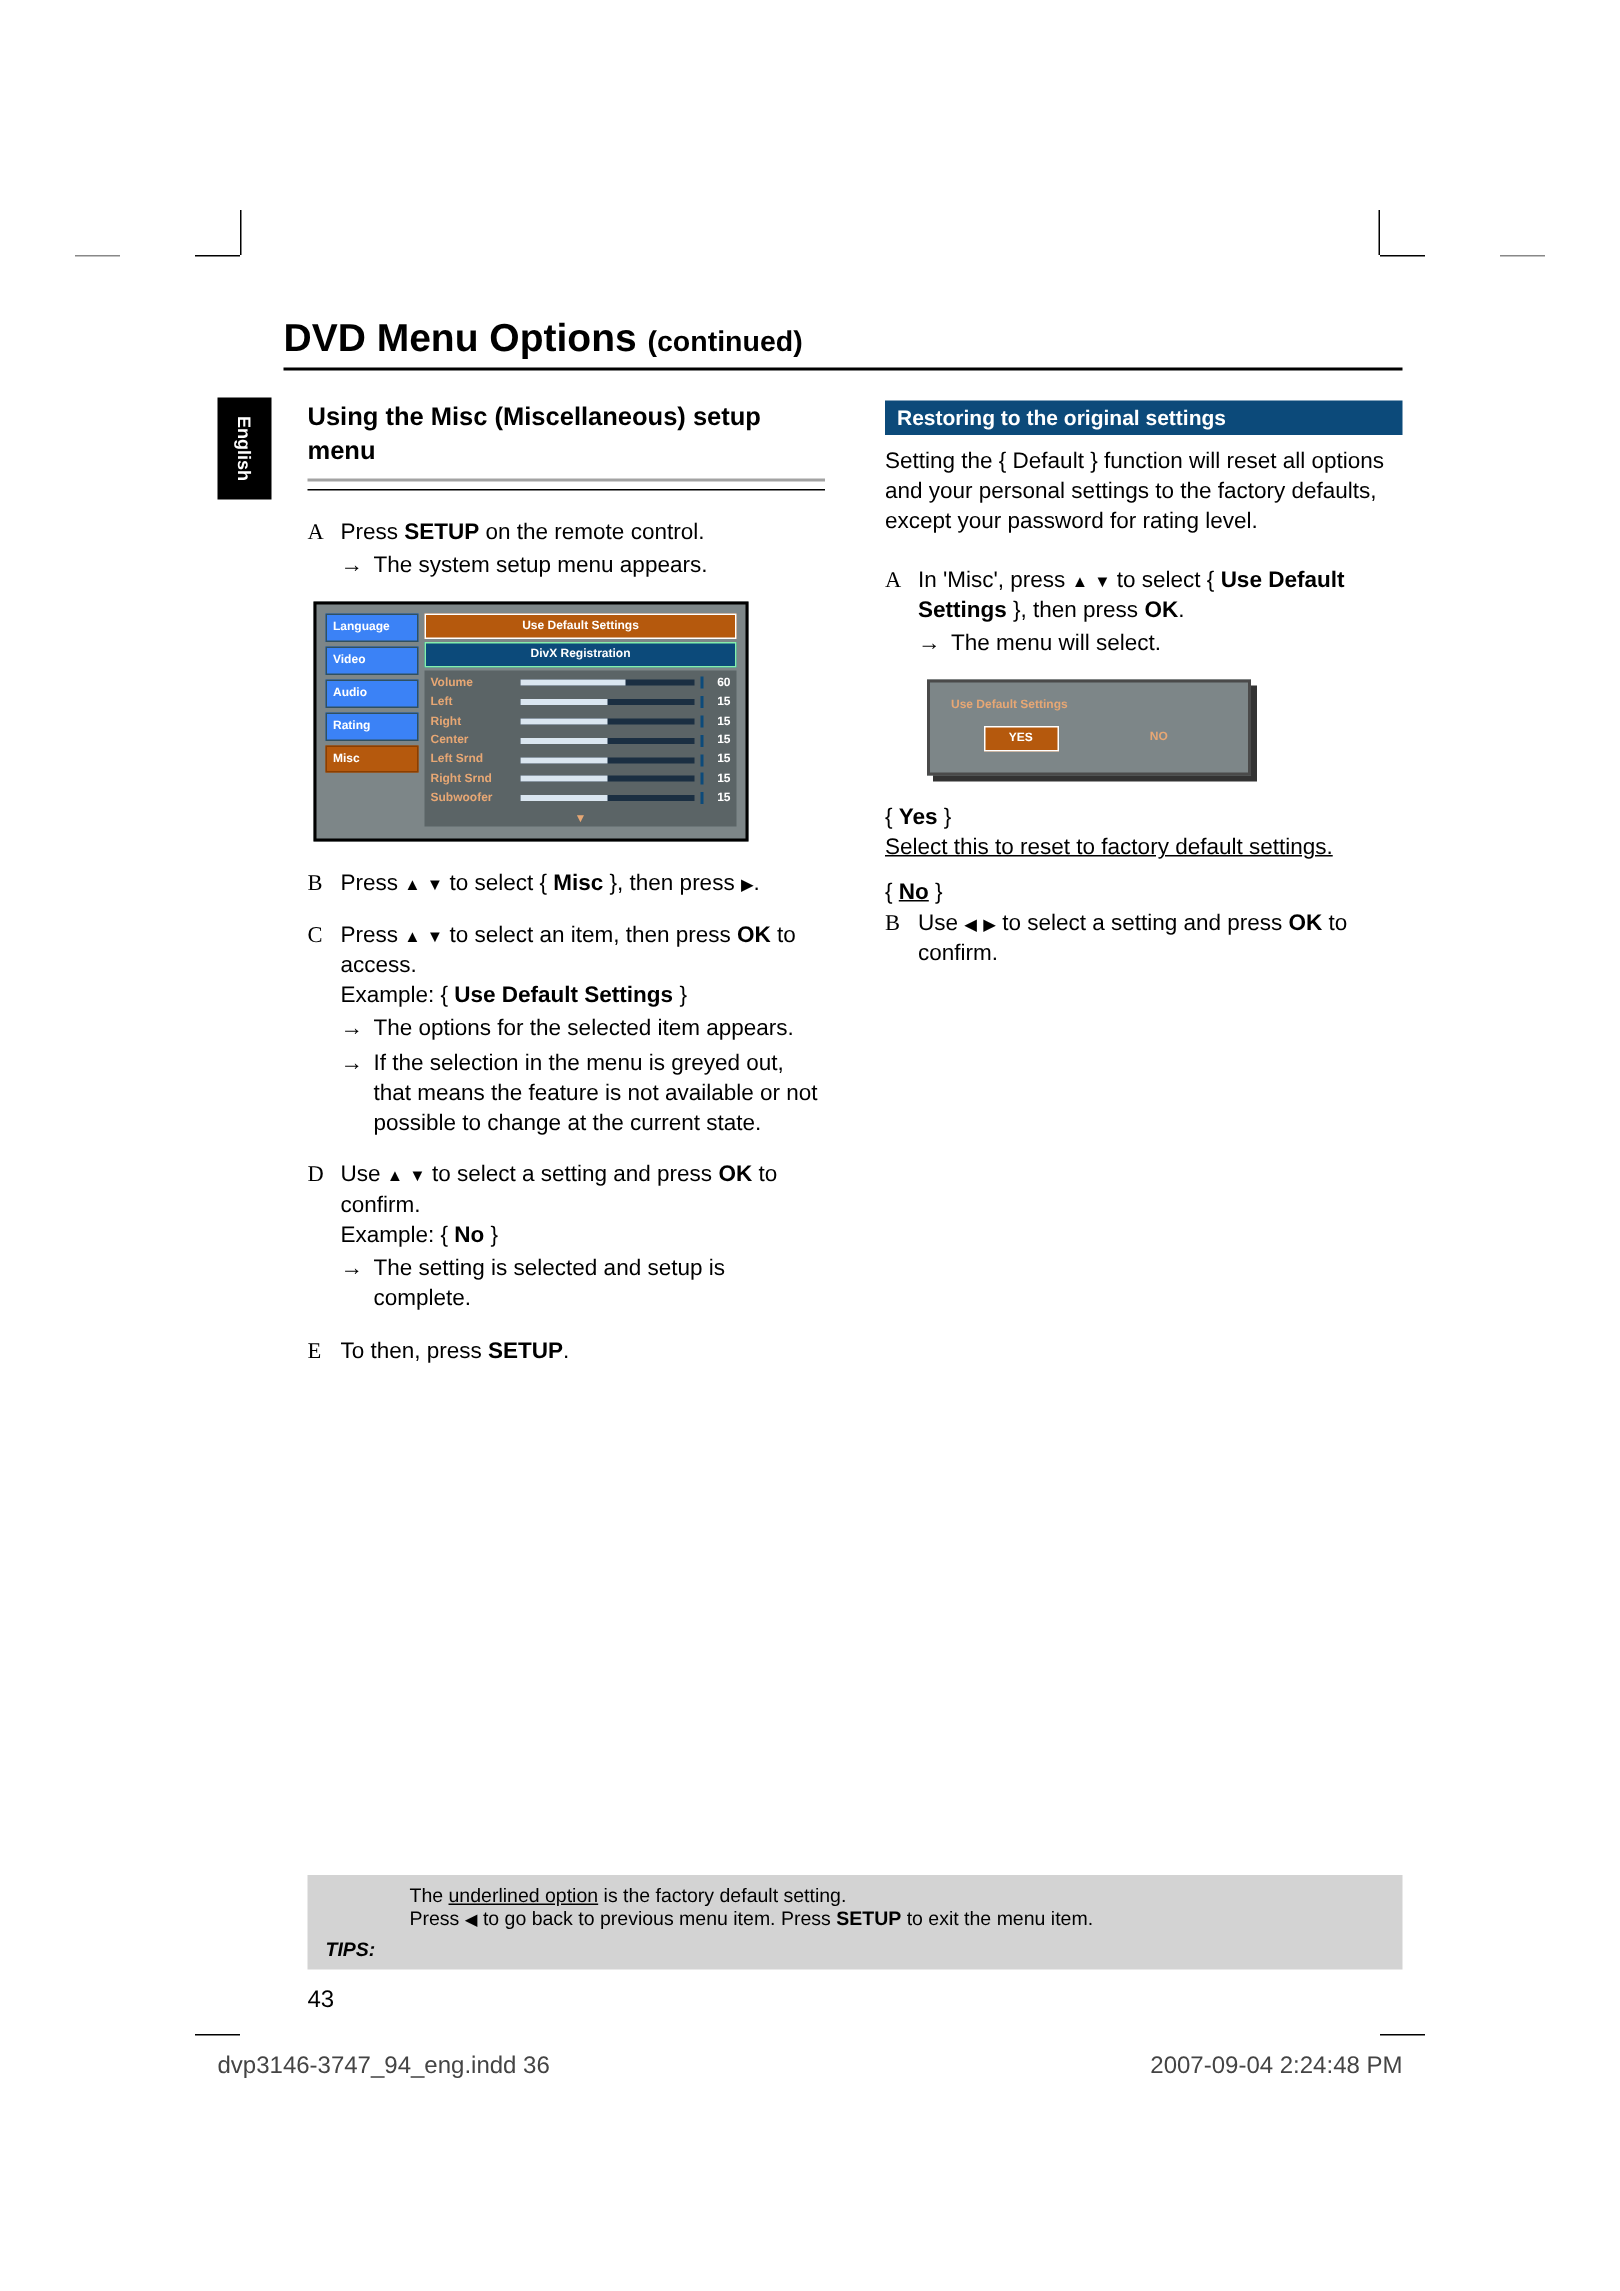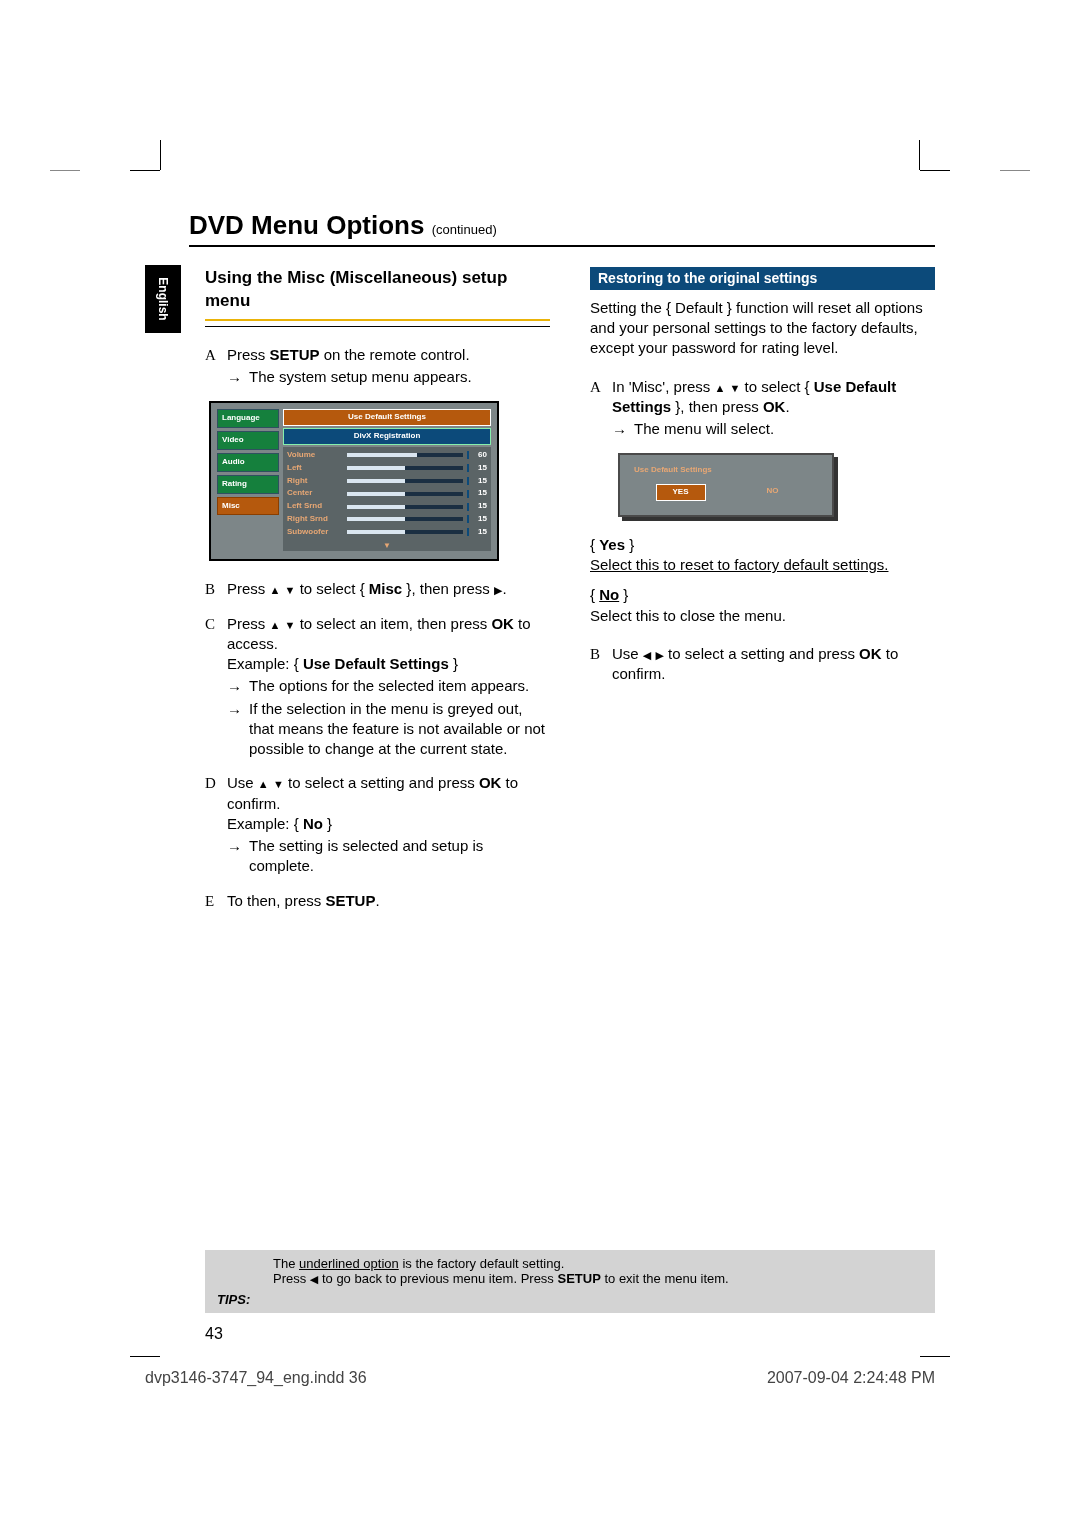--- a/index.html
+++ b/index.html
@@ -27,21 +27,21 @@
     right: 145px;
     bottom: 170px;
   }
   .title {
     font-size: 26px;
     font-weight: bold;
     border-bottom: 2px solid #000;
     padding-bottom: 4px;
     margin: 0 0 20px 44px;
   }
-  .title .cont { font-size: 13px; font-weight: normal; }
+  .title .cont { font-size: 19px; font-weight: bold; }
   .lang-tab {
     position: absolute;
     top: 55px;
     left: 0;
     width: 36px;
     height: 68px;
     background: #000;
     color: #fff;
     font-size: 12px;
     font-weight: bold;
@@ -52,21 +52,21 @@
   .lang-tab span { transform: rotate(90deg); white-space: nowrap; }
   .cols {
     display: flex;
     margin-left: 60px;
     gap: 40px;
   }
   .col { flex: 1 1 0; font-size: 15px; line-height: 1.35; }
   .subhead {
     font-size: 17px;
     font-weight: bold;
-    border-bottom: 2px solid #eab308;
+    border-bottom: 2px solid #a3a3a3;
     padding-bottom: 6px;
     margin-bottom: 4px;
   }
   .sub-rule { border-bottom:1px solid #000; margin-bottom:18px; height:1px;}
   .step { display:flex; margin-bottom:14px; }
   .step-marker { width:22px; font-family: Georgia, serif; font-size:15px; flex-shrink:0; }
   .step-body { flex:1; }
   .sub-bullet { display:flex; margin-top:2px; }
   .sub-bullet .arr { width:22px; font-weight:bold; flex-shrink:0; }
   .sub-bullet .txt { flex:1; }
@@ -90,21 +90,21 @@
     background:#7d8688;
     border:2px solid #000;
     width:290px;
     padding:6px 6px 8px 6px;
     box-sizing:border-box;
     color:#fff;
     font-size:9px;
   }
   .osd-inner { display:flex; gap:4px; }
   .osd-left { width:62px; display:flex; flex-direction:column; gap:3px; }
-  .osd-tab { background:#15803d; color:#fff; padding:3px 4px; border:1px solid #305060; font-weight:bold; font-size:8px;}
+  .osd-tab { background:#3b82f6; color:#fff; padding:3px 4px; border:1px solid #305060; font-weight:bold; font-size:8px;}
   .osd-tab.active { background:#b5590d; border:1px solid #8a3e00;}
   .osd-right { flex:1; }
   .osd-hdr { background:#0c4a7a; color:#fff; border:1px solid #86efac; text-align:center; padding:2px; font-size:8px; font-weight:bold; margin-bottom:2px;}
   .osd-hdr.active { background:#b5590d; border:1px solid #fff;}
   .osd-rows { background:#5b6466; padding:2px 4px 0 4px; }
   .osd-row { display:flex; align-items:center; font-size:8px; color:#e7a774; font-weight:bold; padding:1px 0;}
   .osd-row .lbl { width:60px; }
   .osd-row .bar { flex:1; height:4px; background:#1b2f42; position:relative; margin-right:4px;}
   .osd-row .bar-fill { position:absolute; top:0; left:0; height:100%; background:#dae6f0;}
   .osd-row .tick { width:2px; height:8px; background:#0c4a7a; margin-right:2px;}
@@ -325,21 +325,20 @@
         <div class="osd2-title">Use Default Settings</div>
         <div class="osd2-btns">
           <div class="osd2-btn osd2-yes">YES</div>
           <div class="osd2-btn osd2-no">NO</div>
         </div>
       </div>
 
       <div>{ <b>Yes</b> }</div>
       <div style="margin-bottom:10px;text-decoration:underline;">Select this to reset to factory default settings.</div>
       <div>{ <b><u>No</u></b> }</div>
-      <div style="margin-bottom:18px;">Select this to close the menu.</div>
 
       <div class="step">
         <div class="step-marker">B</div>
         <div class="step-body">
           <span>Use </span><span class="tri-left"></span> <span class="tri-right"></span><span> to select a setting and press </span><b>OK</b><span> to confirm.</span>
         </div>
       </div>
     </div>
   </div>
 

